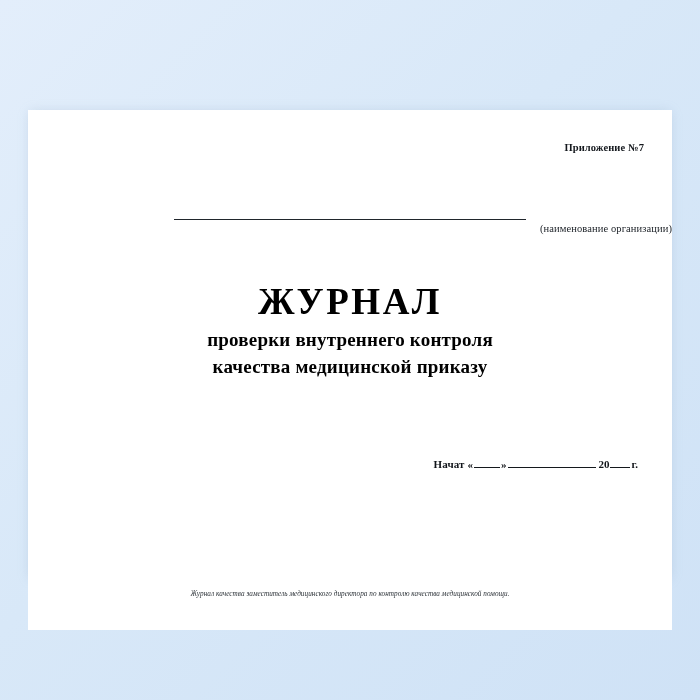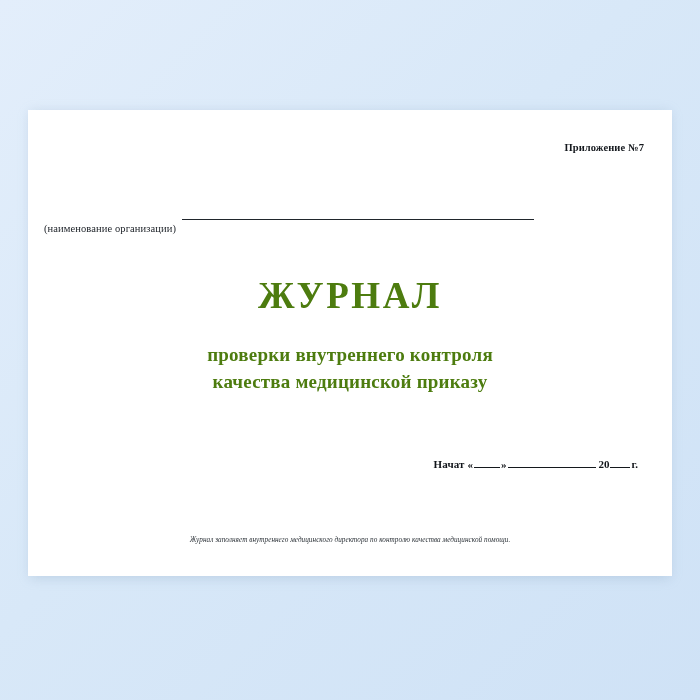--- a/index.html
+++ b/index.html
@@ -27,79 +27,79 @@
     height: 466px;
     background: rgba(120, 150, 180, 0.28);
     filter: blur(6px);
     border-radius: 2px;
   }
   .page {
     position: absolute;
     left: 28px;
     top: 110px;
     width: 644px;
-    height: 466px;
+    height: 520px;
     background: #ffffff;
     box-sizing: border-box;
     padding: 3px;
   }
   .appendix {
     position: absolute;
     right: 28px;
     top: 30px;
     text-align: right;
     font-size: 10.5px;
     line-height: 1.45;
     color: #14181d;
     font-weight: bold;
     letter-spacing: 0.1px;
   }
   .org-block {
     position: absolute;
-    left: 16px;
+    left: 0;
     right: 0;
     top: 108px;
-    text-align: left;
+    text-align: right;
   }
   .org-rule {
     display: block;
     width: 352px;
     margin: 0 auto 3px auto;
     border-bottom: 1px solid #20262c;
     height: 1px;
   }
   .org-caption {
     display: block;
     font-size: 10.5px;
     color: #1a1f25;
     letter-spacing: 0.1px;
   }
   .title-block {
     position: absolute;
     left: 0;
     right: 0;
-    top: 167px;
+    top: 173px;
     text-align: center;
-    color: #4d7c0f;
+    color: #000000;
   }
   .title-main {
     display: block;
     font-size: 37px;
     font-weight: bold;
     letter-spacing: 2.5px;
     line-height: 1.05;
   }
   .title-sub1, .title-sub2 {
     display: block;
     font-size: 19px;
     font-weight: bold;
     line-height: 1.42;
     letter-spacing: 0.2px;
   }
-  .title-sub1 { margin-top: 26px; }
+  .title-sub1 { margin-top: 5px; }
   .signature-block {
     position: absolute;
     right: 34px;
     top: 342px;
     text-align: left;
     font-size: 11px;
     font-weight: bold;
     color: #101419;
     line-height: 2.25;
   }
@@ -163,16 +163,16 @@
       <span class="title-sub1">проверки внутреннего контроля</span>
       <span class="title-sub2">качества медицинской приказу</span>
     </div>
 
     <div class="signature-block">
       <span class="sig-line">
         <span class="sig-label">Начат «</span><span class="blank-sm"></span><span>»</span><span class="blank-lg"></span><span>20</span><span class="blank-xs"></span><span>г.</span>
       </span>
     </div>
 
-    <div class="footnote">Журнал заполняет внутреннего медицинского директора по контролю качества медицинской помощи.</div>
+    <div class="footnote">Журнал качества заместитель медицинского директора по контролю качества медицинской помощи.</div>
 
   </div>
 </div>
 
 </body></html>

